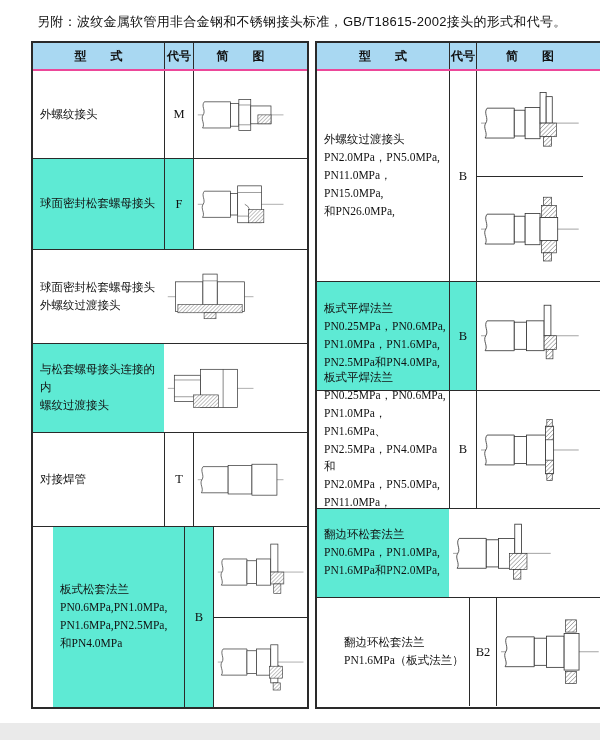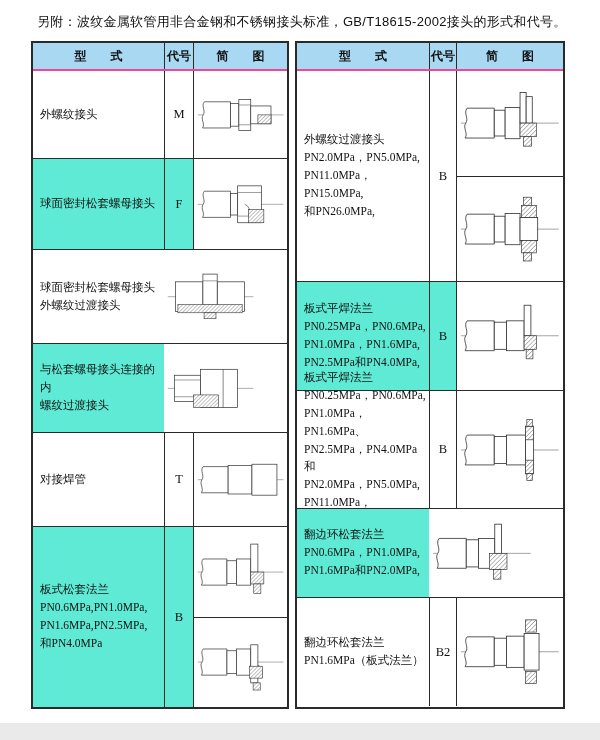--- a/index.html
+++ b/index.html
@@ -12,21 +12,21 @@
   .thead .c{display:flex;align-items:center;justify-content:center;font-weight:bold;font-size:12px;color:#111;}
   .c{box-sizing:border-box;}
   .tbl-left .type{width:131px;}
   .tbl-left .code{width:30px;}
   .tbl-left .diag{width:93px;}
   .tbl-right .type{width:132px;}
   .tbl-right .code{width:28px;}
   .tbl-right .diag{width:106px;}
   .c.code{border-left:1px solid #2a2a2a;border-right:1px solid #2a2a2a;}
   .trow{display:flex;border-bottom:1px solid #2a2a2a;}
-  .trow:last-child{border-bottom:none;}
+  .trow:last-child{border-bottom:none;padding-left:20px;}
   .trow .type{display:flex;align-items:center;padding:4px 3px 4px 7px;
     font-family:"Liberation Serif","DejaVu Serif",serif;font-size:11.5px;line-height:1.55;
     color:#111;white-space:pre-line;}
   .trow .code{display:flex;align-items:center;justify-content:center;
     font-family:"Liberation Serif","DejaVu Serif",serif;font-size:12.5px;color:#111;}
   .trow .diag{display:flex;flex-direction:column;background:#fff;}
   .trow.hl .type,.trow.hl .code{background:#5eead4;}
   .dcell{flex:1;display:flex;align-items:center;justify-content:center;min-height:0;overflow:hidden;}
   .dcell + .dcell{border-top:1px solid #2a2a2a;}
   .dcell svg{width:96%;height:94%;display:block;}

